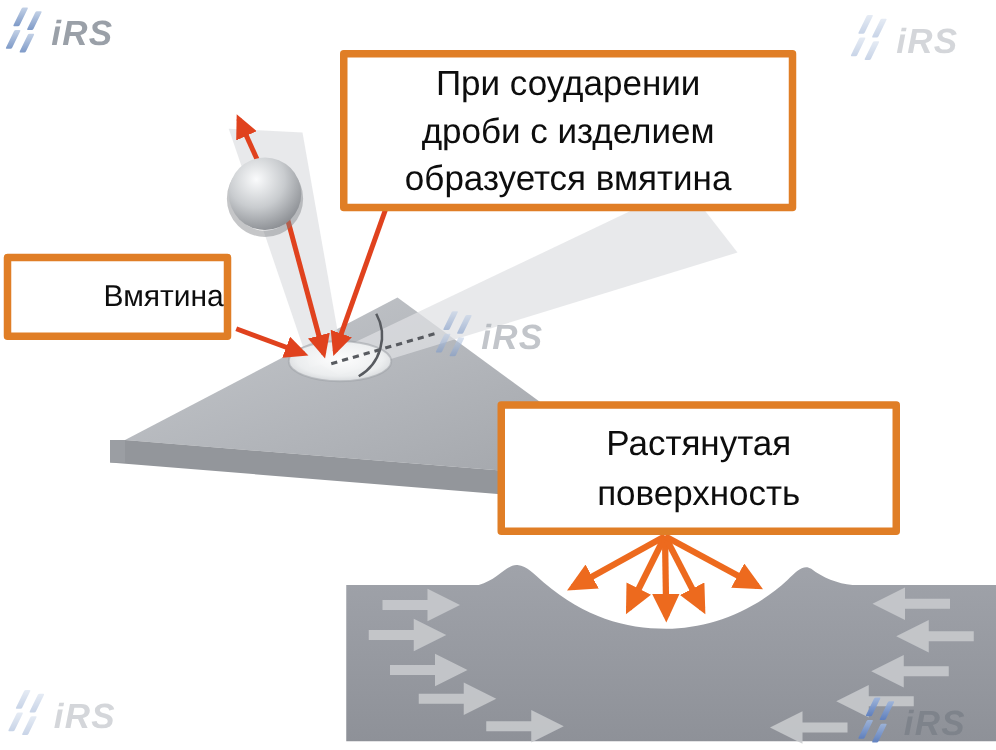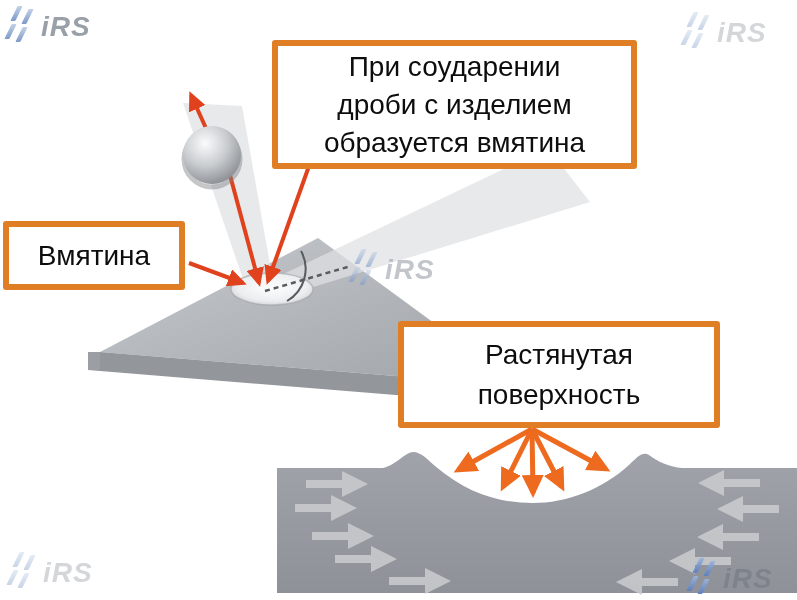--- a/index.html
+++ b/index.html
@@ -9,21 +9,21 @@
   }
   #diagram{position:absolute;left:0;top:0;z-index:1;}
   .callout{
     position:absolute;box-sizing:border-box;background:#ffffff;
     border:6px solid #E07E26;border-radius:3px;z-index:2;
     display:flex;flex-direction:column;align-items:center;justify-content:center;
     color:#0d0d0d;text-align:center;
   }
   .callout .line{display:block;}
   #box-impact{left:272px;top:8px;width:365px;height:129px;font-size:28px;line-height:38px;margin-top:32px;}
-  #box-dent{left:3px;top:221px;width:182px;height:69px;font-size:28px;}
+  #box-dent{left:3px;top:203px;width:182px;height:69px;font-size:24px;align-items:flex-end;}
   #box-stretched{left:398px;top:321px;width:322px;height:107px;font-size:28px;line-height:40px;}
   #box-compression{left:400px;top:515px;width:268px;height:52px;font-size:28px;}
   
   .wm{position:absolute;display:flex;align-items:flex-end;gap:7px;z-index:3;pointer-events:none;}
   .wm-icon{position:relative;width:28px;height:36px;display:block;}
   .wm-icon i{
     position:absolute;width:5px;height:15px;border-radius:1px;
     background:linear-gradient(#c3d1e6,#7e9ac8);
     transform:skewX(-26deg);display:block;
   }

